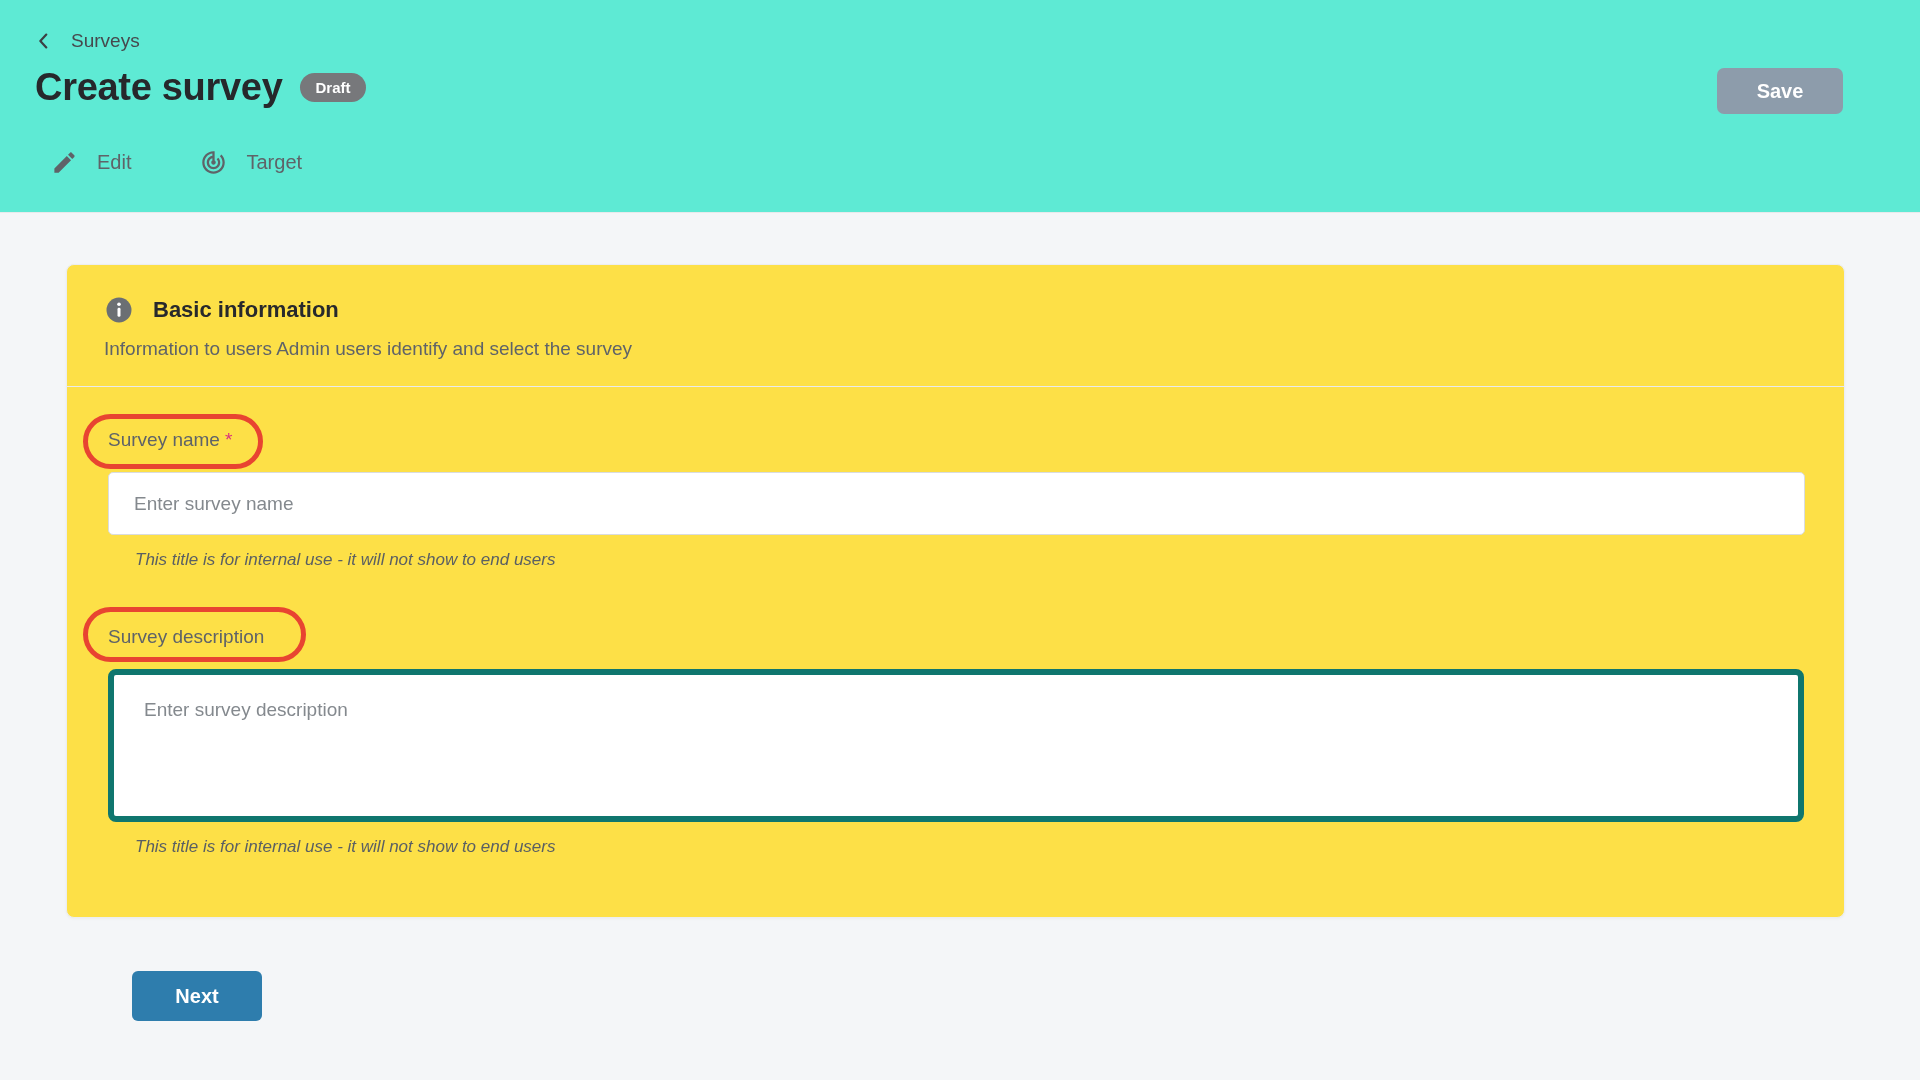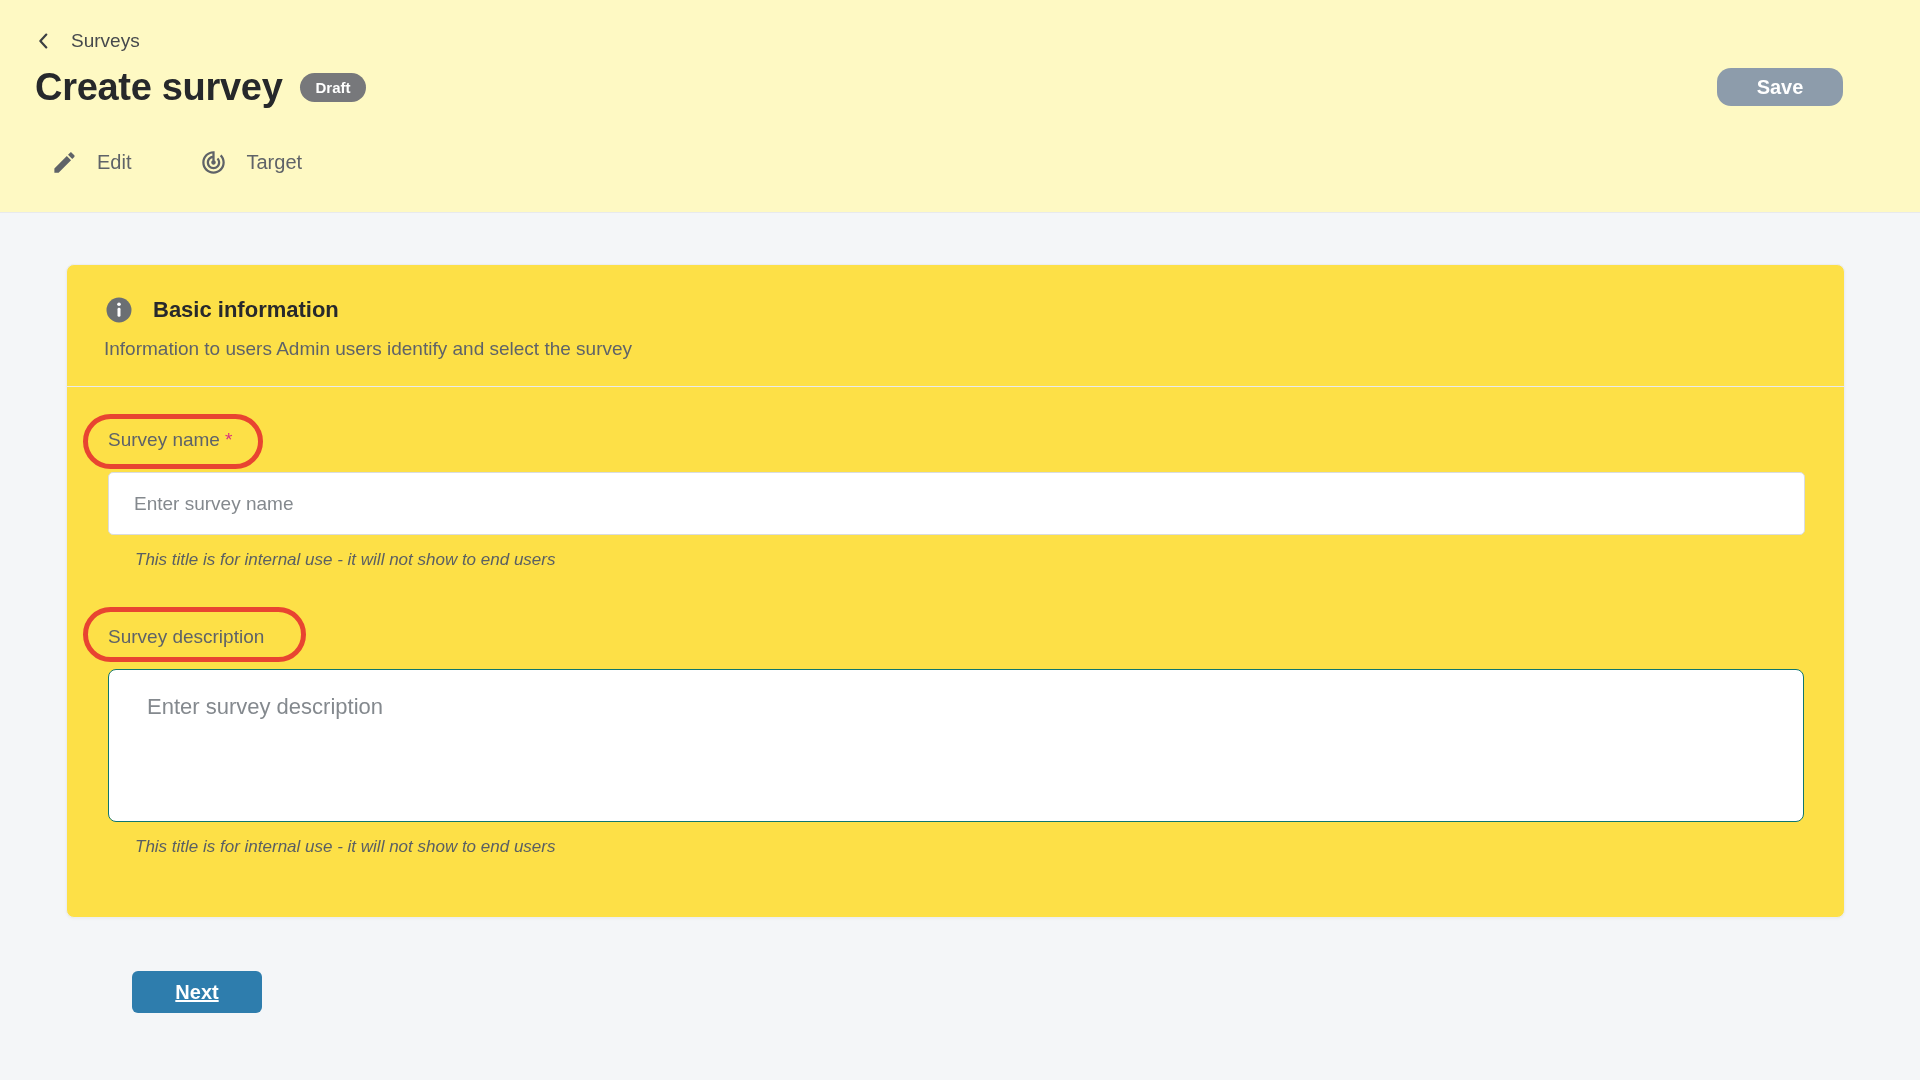--- a/index.html
+++ b/index.html
@@ -7,21 +7,21 @@
   body {
     font-family:"Liberation Sans", sans-serif;
     background:#f4f6f8;
     color:#27292c;
     overflow:hidden;
     position:relative;
   }
 
   
   .header {
-    background:#fef9c3;
+    background:#5eead4;
     padding:30px 0 0 0;
     border-bottom:1px solid #e8eaec;
     position:relative;
   }
   .breadcrumb {
     display:flex; align-items:center; gap:16px;
     margin-left:33px;
     cursor:pointer;
   }
   .breadcrumb .chev { width:22px; height:22px; color:#3c4043; }
@@ -33,25 +33,25 @@
   }
   .page-title { font-size:38px; font-weight:700; letter-spacing:-0.3px; color:#26282b; }
   .status-badge {
     background:#77787b; color:#ffffff;
     font-size:15px; font-weight:700;
     padding:7px 15px; border-radius:17px;
     line-height:1;
   }
   .save-btn {
     position:absolute; top:68px; right:77px;
-    width:126px; height:38px;
+    width:126px; height:46px;
     background:#8d9cab; color:#ffffff;
     font-family:inherit;
     font-size:20px; font-weight:700;
-    border:none; border-radius:14px;
+    border:none; border-radius:7px;
     cursor:pointer;
   }
 
   
   .tabs {
     display:flex; align-items:flex-start;
     margin:40px 0 0 30px;
   }
   .tab {
     display:flex; align-items:center; gap:19px;
@@ -107,43 +107,42 @@
     padding:16px 25px;
     font-family:inherit; font-size:19px; color:#27292c;
     background:#ffffff;
     outline:none;
   }
   .text-input::placeholder { color:#84898e; }
 
   .text-area {
     display:block;
     width:1696px; height:153px;
-    border:1px solid #0f766e; border-radius:8px;
-    padding:24px 38px;
-    font-family:inherit; font-size:22px; color:#27292c;
+    border:6px solid #0f766e; border-radius:8px;
+    padding:24px 30px;
+    font-family:inherit; font-size:19px; color:#27292c;
     background:#ffffff;
     resize:none; outline:none;
   }
   .text-area::placeholder { color:#84898e; }
 
   .helper-text {
     margin:15px 0 0 27px;
     font-size:17px; font-style:italic; color:#5a5f63;
   }
 
   .next-btn {
     display:block;
     margin:53px 0 0 66px;
-    width:130px; height:42px;
+    width:130px; height:50px;
     background:#2e7dad; color:#ffffff;
     font-family:inherit;
     font-size:20px; font-weight:700;
     border:none; border-radius:6px;
     cursor:pointer;
-    text-decoration:underline;
   }
 </style>
 </head>
 <body>
 
 <div class="header">
   <div class="breadcrumb">
     <svg class="chev" viewBox="0 0 24 24" fill="none" stroke="currentColor" stroke-width="2.4" stroke-linecap="round" stroke-linejoin="round">
         <polyline points="14.5 5 8 12 14.5 19"></polyline>
       </svg>

